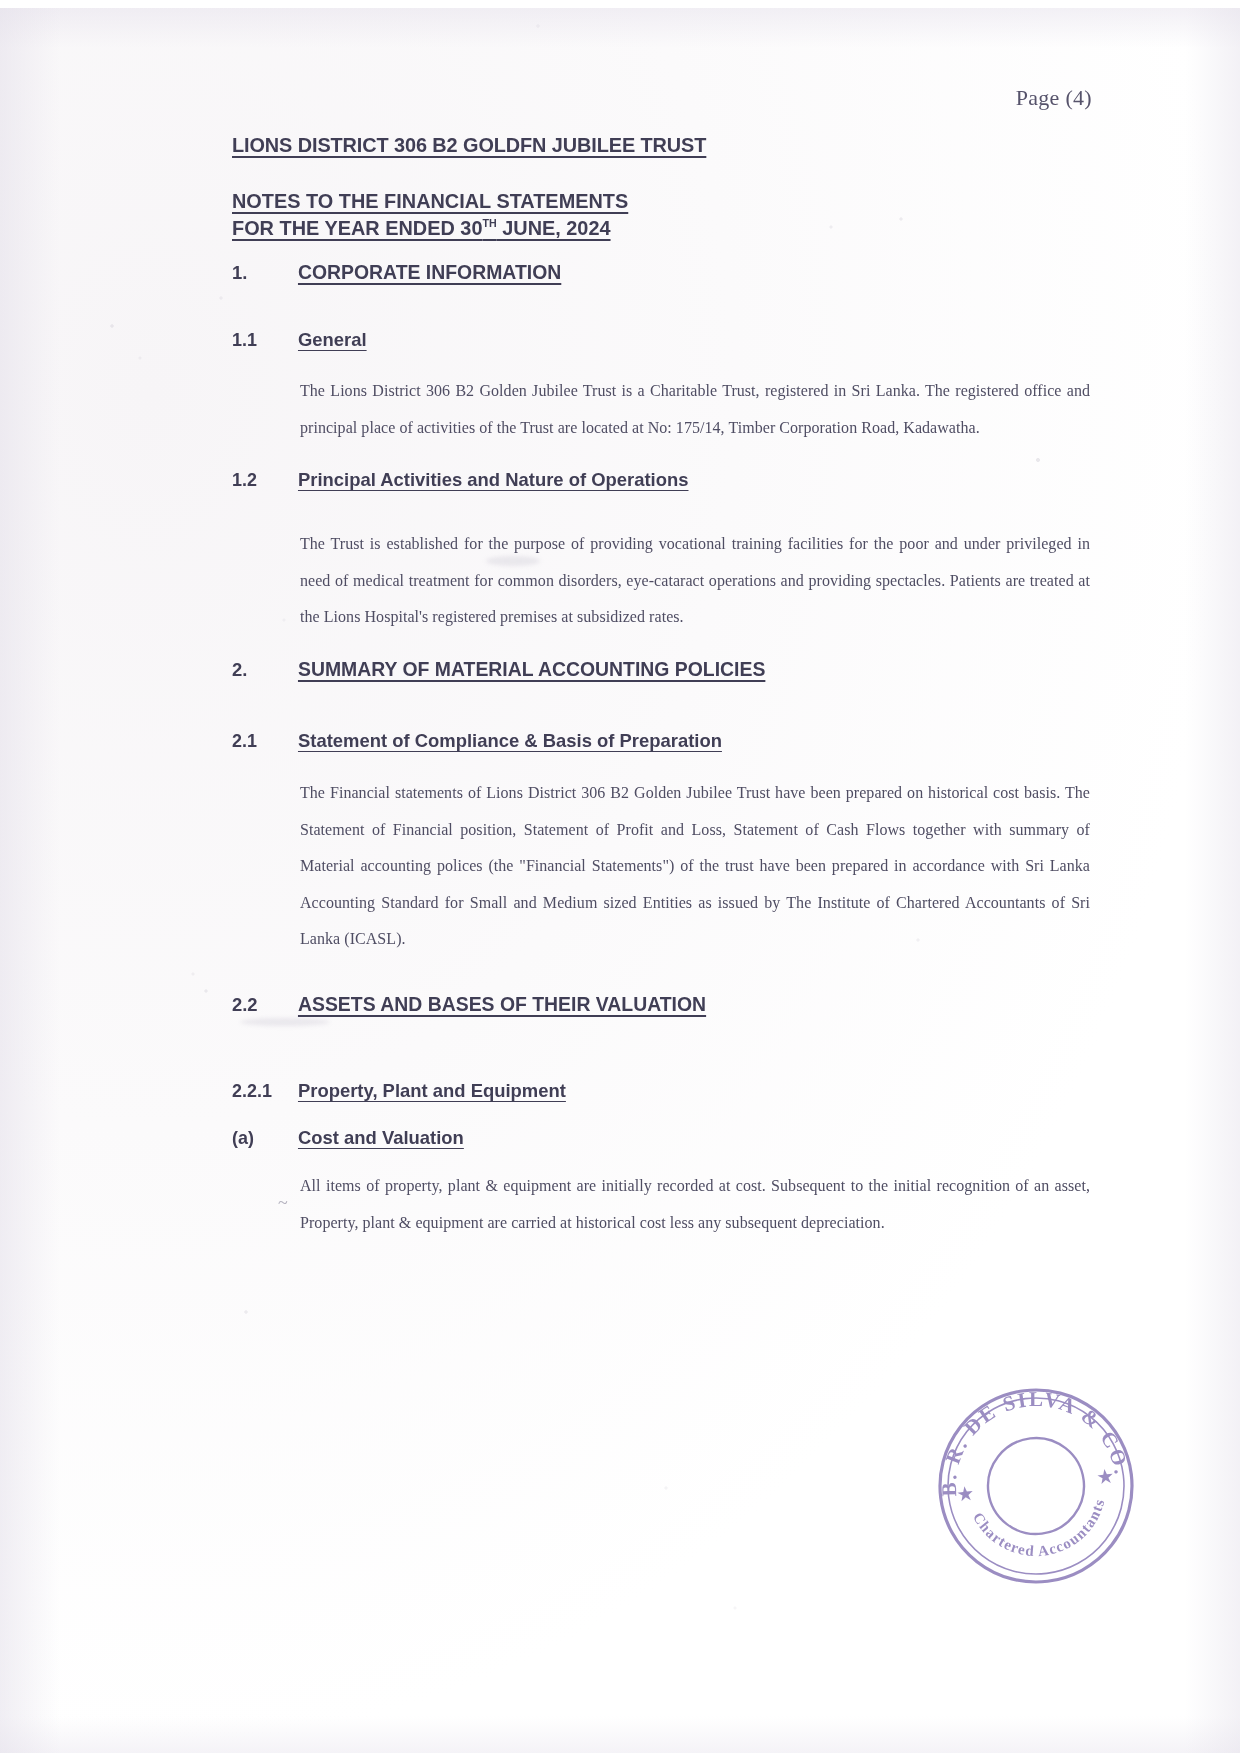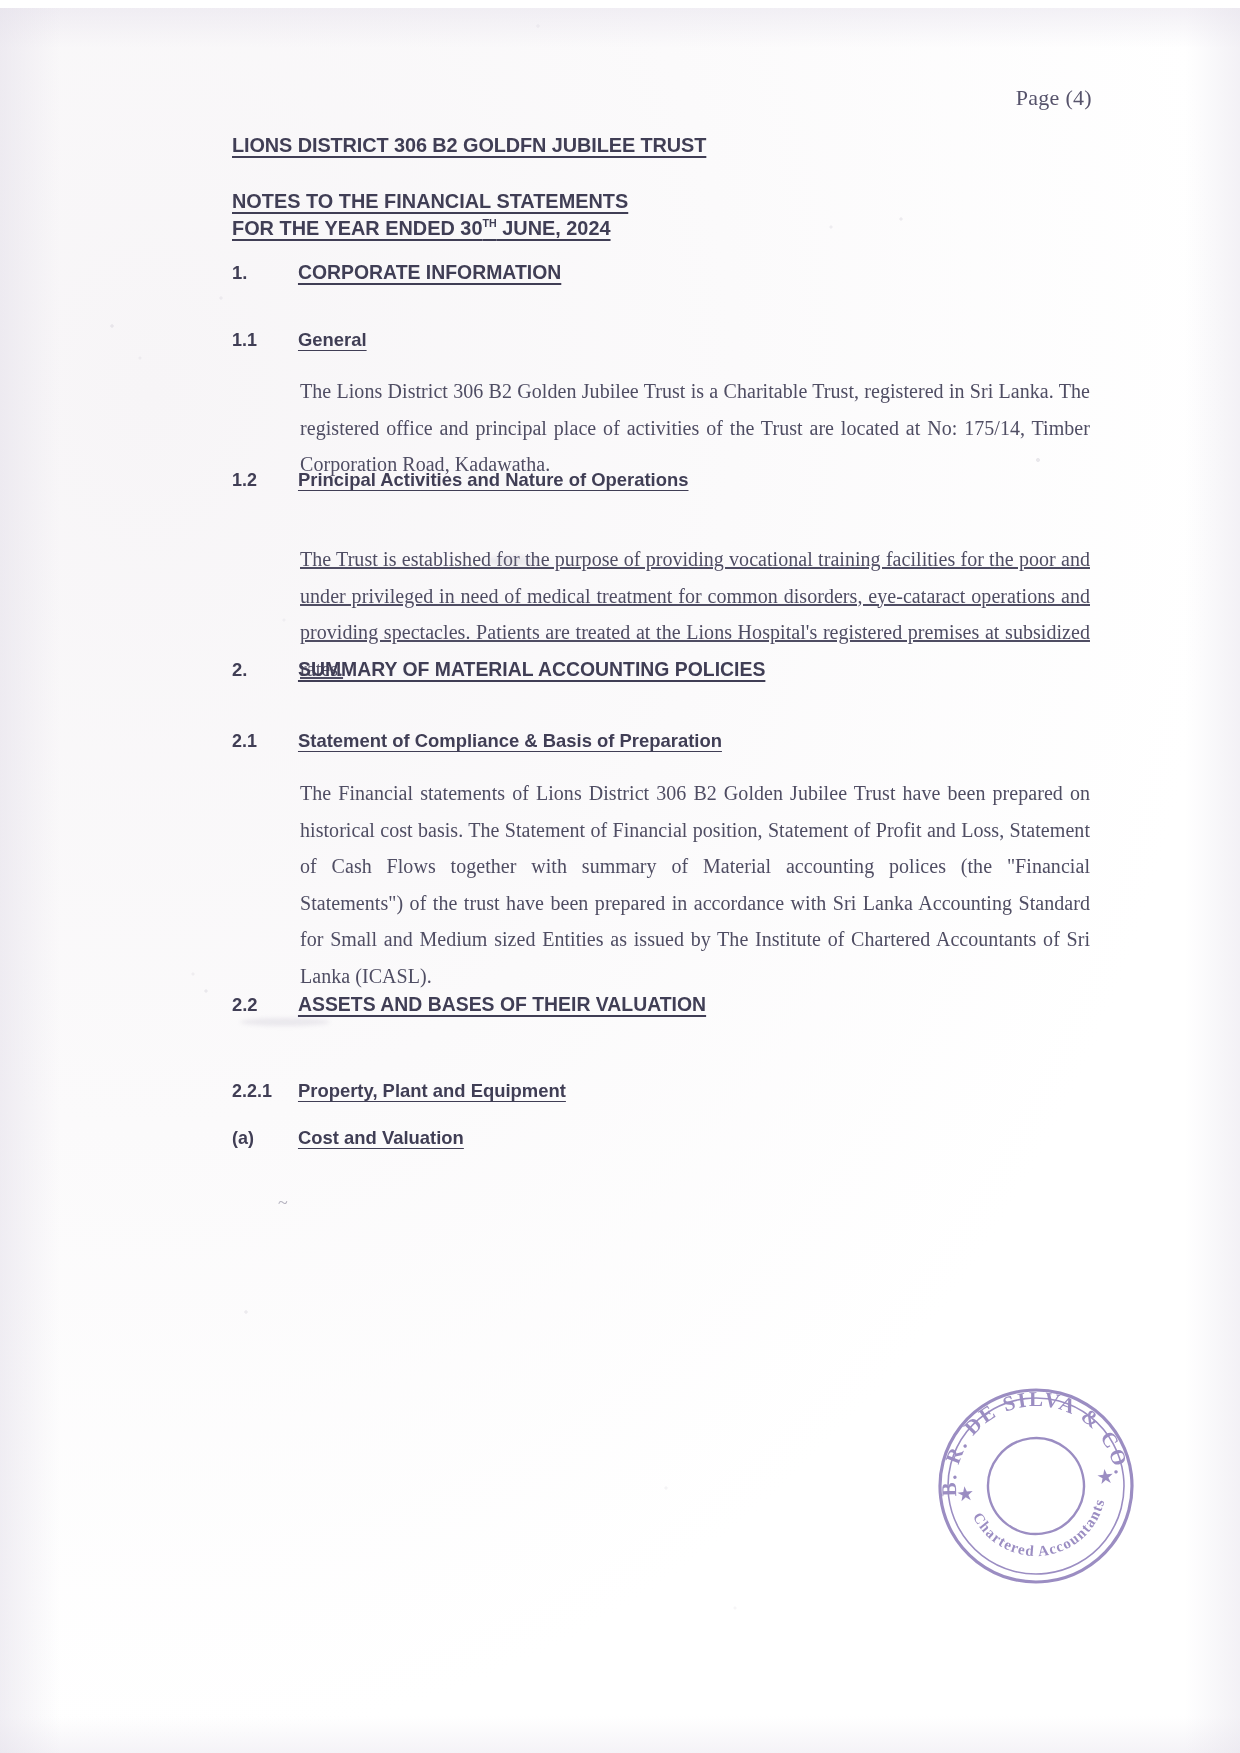--- a/index.html
+++ b/index.html
@@ -138,21 +138,21 @@
   .heading-row.big .txt { font-size: 20px; }
   .heading-row.sub .num { font-size: 18.5px; }
   .heading-row.sub .txt { font-size: 19px; }
 
   
   .para {
     position: absolute;
     left: 300px;
     width: 790px;
     font-family: "Liberation Serif", "DejaVu Serif", serif;
-    font-size: 20px;
+    font-size: 16px;
     line-height: 36.5px;
     text-align: justify;
     color: #4f4d63;
     letter-spacing: .05px;
   }
 
   
   .stamp {
     position: absolute;
     left: 930px;
@@ -208,21 +208,21 @@
       <span class="txt">General</span>
     </div>
 
     <div class="para" style="top:365px;">The Lions District 306 B2 Golden Jubilee Trust is a Charitable Trust, registered in Sri Lanka. The registered office and principal place of activities of the Trust are located at No: 175/14, Timber Corporation Road, Kadawatha.</div>
 
     <div class="heading-row sub" style="left:232px; top:461px;">
       <span class="num">1.2</span>
       <span class="txt">Principal Activities and Nature of Operations</span>
     </div>
 
-    <div class="para" style="top:533px;text-decoration:underline;">The Trust is established for the purpose of providing vocational training facilities for the poor and under privileged in need of medical treatment for common disorders, eye-cataract operations and providing spectacles. Patients are treated at the Lions Hospital's registered premises at subsidized rates.</div>
+    <div class="para" style="top:518px;">The Trust is established for the purpose of providing vocational training facilities for the poor and under privileged in need of medical treatment for common disorders, eye-cataract operations and providing spectacles. Patients are treated at the Lions Hospital's registered premises at subsidized rates.</div>
 
     <div class="heading-row big" style="left:232px; top:650px;">
       <span class="num">2.</span>
       <span class="txt">SUMMARY OF MATERIAL ACCOUNTING POLICIES</span>
     </div>
 
     <div class="heading-row sub" style="left:232px; top:722px;">
       <span class="num">2.1</span>
       <span class="txt">Statement of Compliance &amp; Basis of Preparation</span>
     </div>
@@ -237,20 +237,21 @@
     <div class="heading-row sub" style="left:232px; top:1072px;">
       <span class="num">2.2.1</span>
       <span class="txt">Property, Plant and Equipment</span>
     </div>
 
     <div class="heading-row sub" style="left:232px; top:1119px;">
       <span class="num">(a)</span>
       <span class="txt">Cost and Valuation</span>
     </div>
 
+    <div class="para" style="top:1160px;">All items of property, plant &amp; equipment are initially recorded at cost. Subsequent to the initial recognition of an asset, Property, plant &amp; equipment are carried at historical cost less any subsequent depreciation.</div>
 
     <div class="hand-mark" style="left:278px; top:1185px;">~</div>
     <div class="ink-smudge" style="left:486px; top:548px; width:54px; height:10px;"></div>
     <div class="ink-smudge" style="left:240px; top:1010px; width:90px; height:8px;"></div>
 
     <div class="stamp">
       <svg width="212" height="212" viewBox="0 0 212 212" xmlns="http://www.w3.org/2000/svg">
         <defs>
           <path id="arcTop" d="M 26,106 A 80,80 0 0 1 186,106" fill="none"></path>
           <path id="arcBottom" d="M 36,106 A 70,70 0 0 0 176,106" fill="none"></path>

